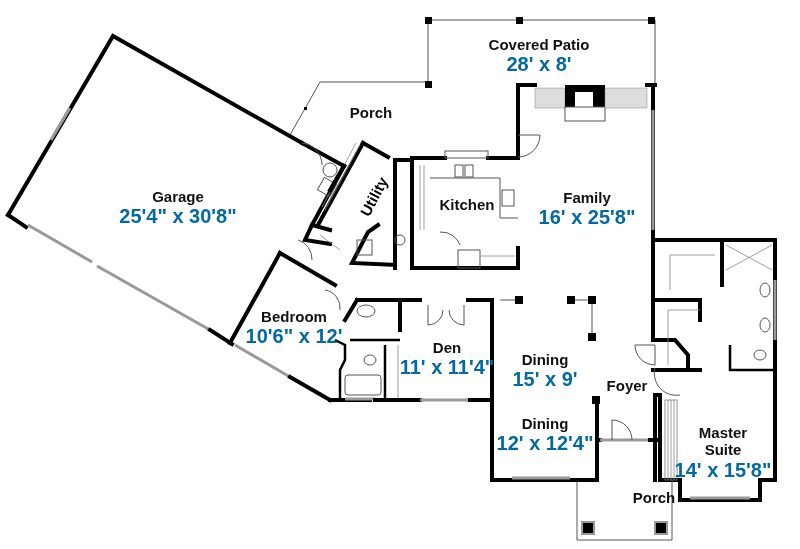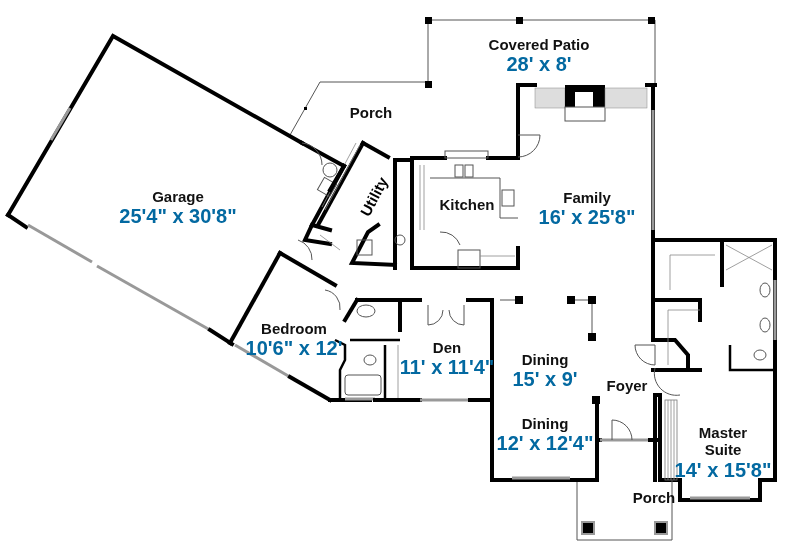--- a/index.html
+++ b/index.html
@@ -205,21 +205,21 @@
 
 <div class="room-label" style="left:467px; top:196px;">
   <span class="room-name">Kitchen</span>
 </div>
 
 <div class="room-label" style="left:587px; top:189px;">
   <span class="room-name">Family</span>
   <span class="room-dim">16' x 25'8"</span>
 </div>
 
-<div class="room-label" style="left:294px; top:308px;margin-top:12px;">
+<div class="room-label" style="left:294px; top:308px;">
   <span class="room-name">Bedroom</span>
   <span class="room-dim">10'6" x 12'</span>
 </div>
 
 <div class="room-label" style="left:447px; top:339px;">
   <span class="room-name">Den</span>
   <span class="room-dim">11' x 11'4"</span>
 </div>
 
 <div class="room-label" style="left:545px; top:329px;margin-top:22px;">

